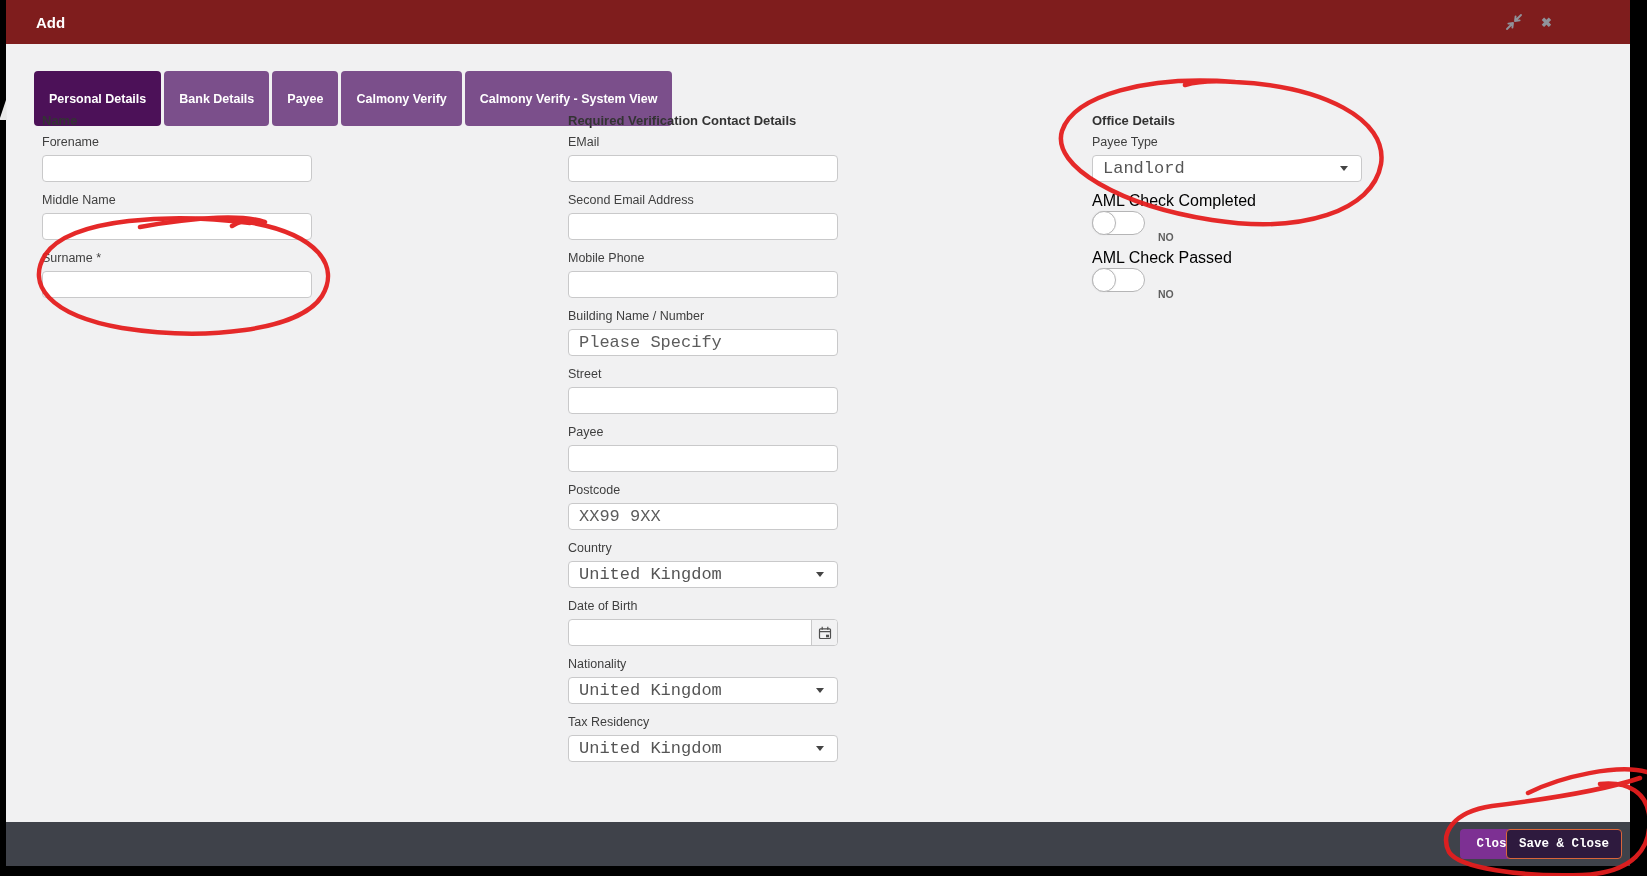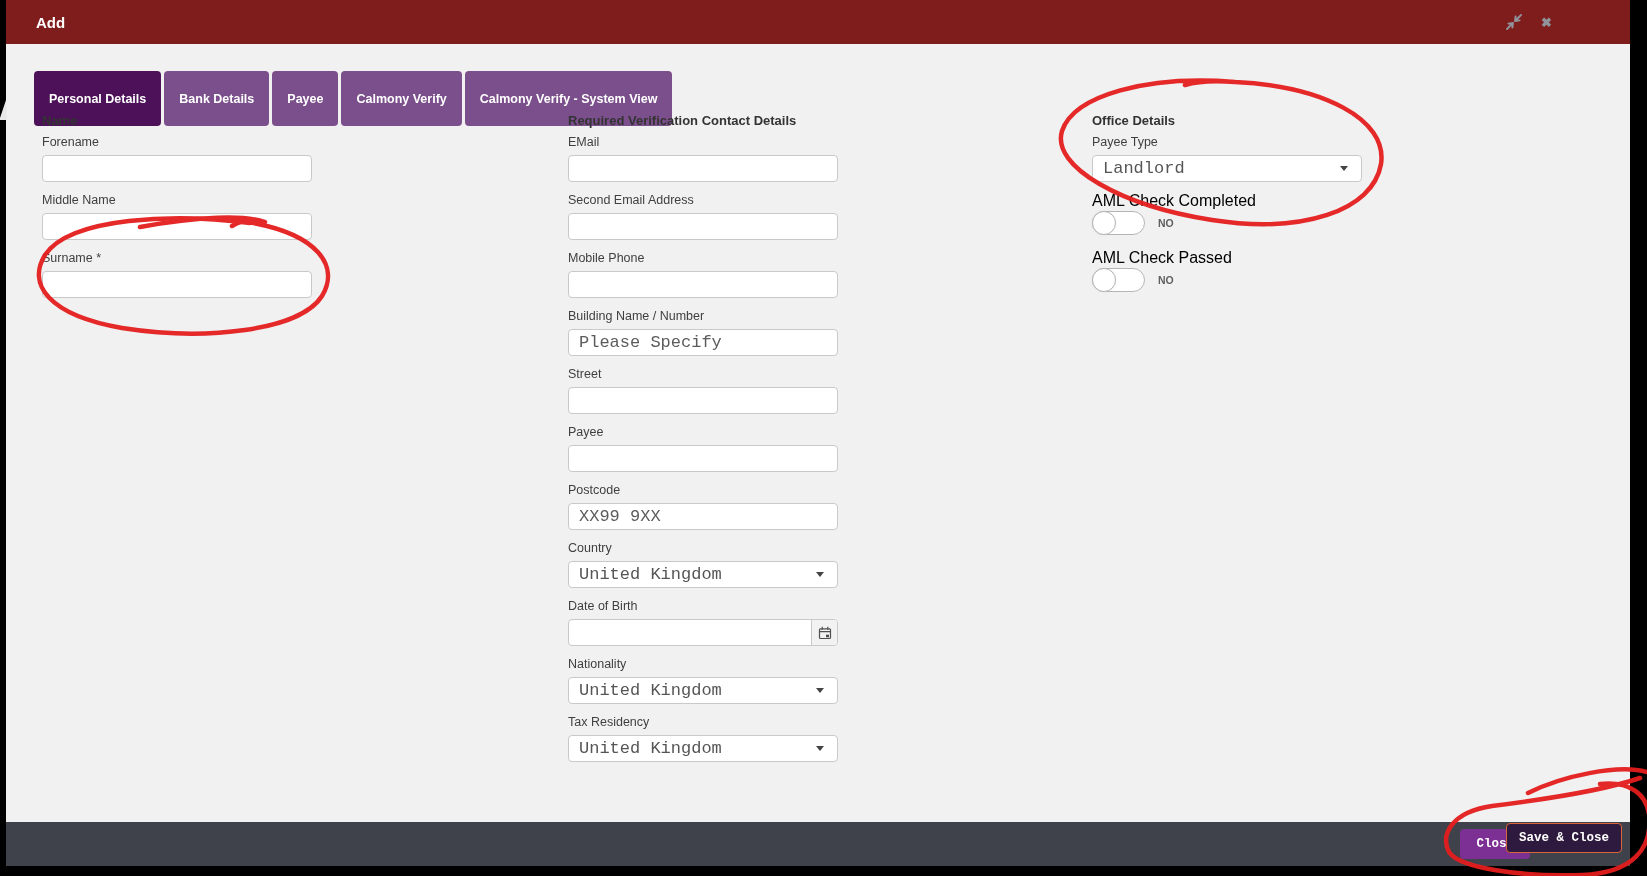--- a/index.html
+++ b/index.html
@@ -36,26 +36,26 @@
   .datebox { position:relative; width:270px; }
   .datebox .tb { width:270px; padding-right:32px; }
   .cal-btn { position:absolute; right:1px; top:1px; width:26px; height:25px; background:#f2f2f3;
         border-left:1px solid #c9c9ca; border-radius:0 3px 3px 0; display:flex; align-items:center; justify-content:center; cursor:pointer; }
 
   .toggle-group { margin-bottom:14px; }
   .toggle { position:relative; width:53px; height:24px; background:#fff; border:1px solid #b5b5b6;
         border-radius:13px; cursor:pointer; margin-top:1px; }
   .knob { position:absolute; left:-1px; top:-1px; width:24px; height:24px; background:#fff;
         border:1px solid #b5b5b6; border-radius:50%; box-shadow:0 0 2px rgba(0,0,0,0.08); }
-  .tstate { position:absolute; left:29px; top:5px; font-size:10.5px; font-weight:bold; color:#5f5f5f;padding-left:36px; }
+  .tstate { position:absolute; left:29px; top:19px; font-size:10.5px; font-weight:bold; color:#5f5f5f;padding-left:36px; }
 
   .modal-footer { position:absolute; left:0; bottom:0; width:100%; height:44px; background:#3f424a; }
   .btn { height:30px; border-radius:4px; font-family:Liberation Mono, monospace; font-weight:bold; font-size:12.5px; color:#fff; cursor:pointer; }
   .btn-close { position:absolute; right:100px; top:7px; padding:0 16px; background:#7d3093; border:none; }
-  .btn-save  { position:absolute; right:8px;  top:1px; padding:4px 12px; background:#2e1a3e; border:1.5px solid #d9653a; }
+  .btn-save  { position:absolute; right:8px;  top:7px; padding:4px 12px; background:#2e1a3e; border:1.5px solid #d9653a; }
 
   .annotations { position:absolute; left:0; top:0; width:1647px; height:876px; pointer-events:none; z-index:50; }
   .backdrop-artifact { position:absolute; left:0; top:96px; z-index:2; }
 </style>
 </head>
 <body>
 
 <svg class="backdrop-artifact" width="7" height="24">
   <polygon points="0,22 6,4 7,24 0,24" fill="#e8e8e8"></polygon>
 </svg>

